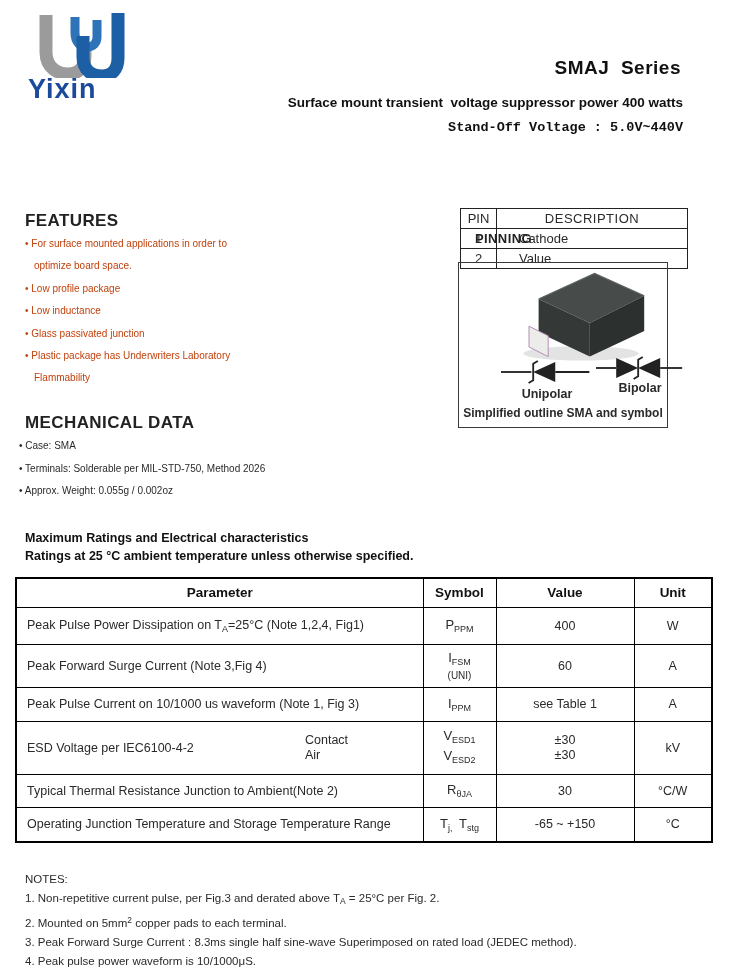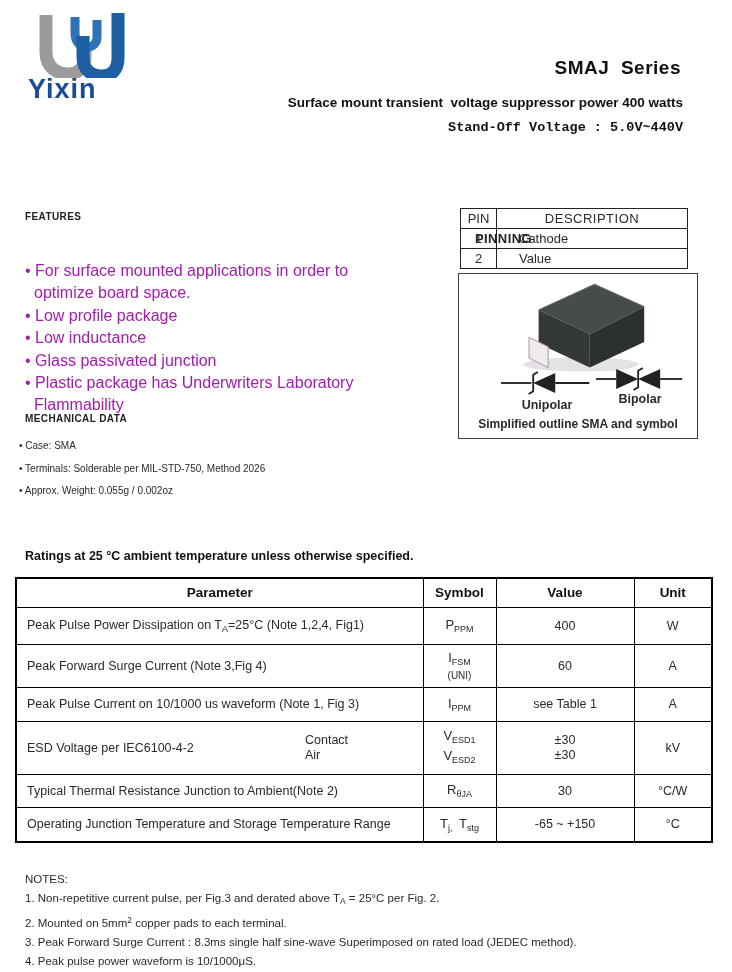--- a/index.html
+++ b/index.html
@@ -10,37 +10,37 @@
   }
   
   .logo { position:absolute; left:28px; top:12px; width:110px; }
   .logo svg { display:block; margin-left:6px; }
   .logo-text { font-size:27px; font-weight:bold; color:#1b4a9b; letter-spacing:1px; margin-top:-4px; }
   
   .title { position:absolute; top:57px; right:51px; font-size:19px; font-weight:bold; letter-spacing:.5px; white-space:pre; color:#111; }
   .subtitle { position:absolute; top:95px; right:49px; font-size:13.5px; font-weight:bold; white-space:pre; color:#111; }
   .standoff { position:absolute; top:120px; right:49px; font-size:13.5px; font-weight:bold; color:#111;font-family:Liberation Mono, monospace; }
   
-  .sec-heading { position:absolute; font-size:10px; font-weight:bold; letter-spacing:.4px; color:#222; }
+  .sec-heading { position:absolute; font-size:17px; font-weight:bold; letter-spacing:.4px; color:#222; }
   .features-heading { left:25px; top:211px; }
-  .features-list { position:absolute; left:25px; top:233px; font-size:16px; line-height:22.4px; color:#a21caf;margin-top:27px; }
+  .features-list { position:absolute; left:25px; top:233px; font-size:10px; line-height:22.4px; color:#c2410c; }
   .features-list .cont { padding-left:9px; }
   .mech-heading { left:25px; top:413px; }
   .mech-list { position:absolute; left:19px; top:435px; font-size:10px; line-height:22.5px; color:#2a2a2a; }
   
   .pin-heading { left:475px; top:190px; font-size:13px;margin-top:41px; }
   .pin-table { position:absolute; left:460px; top:208px; width:228px; border-collapse:collapse; table-layout:fixed; font-size:13px; color:#2a2a2a; }
   .pin-table th, .pin-table td { border:1px solid #222; font-weight:normal; }
   .pin-table tr { height:20px; }
   .pin-table .c-pin { width:36px; text-align:center; }
   .pin-table .c-desc { text-align:left; padding-left:22px; }
   .pin-table thead .c-desc { text-align:center; padding-left:0; letter-spacing:.5px; }
   .pin-table { border:1.5px solid #222; }
   
-  .outline-box { position:absolute; left:458px; top:273px; width:240px; height:166px; border:1px solid #3a3a3a; }
+  .outline-box { position:absolute; left:458px; top:262px; width:210px; height:166px; border:1px solid #3a3a3a; }
   .pkg-svg { position:absolute; left:38px; top:4px; }
   .sym-block { position:absolute; text-align:center; font-size:12.5px; font-weight:bold; color:#2a2a2a; }
   .sym-uni { left:38px; top:96px; width:100px; }
   .sym-bi  { left:136px; top:92px; width:90px; }
   .sym-block svg { display:block; margin:0 auto; }
   .sym-uni .sym-label { margin-top:2px; }
   .sym-bi .sym-label { margin-top:0; }
   .outline-caption { position:absolute; left:0; right:0; top:143px; text-align:center; font-size:12px; font-weight:bold; color:#2a2a2a; }
   
   .ratings-title { position:absolute; left:25px; top:531px; font-size:12.5px; font-weight:bold; color:#111; }
@@ -149,20 +149,21 @@
         <polygon points="22,3 22,25 46,14" fill="#222"></polygon>
         <polyline points="51,2 46,5 46,23 41,26" fill="none" stroke="#222" stroke-width="2"></polyline>
         <polygon points="46,14 70,3 70,25" fill="#222"></polygon>
         <line x1="70" y1="14" x2="94" y2="14" stroke="#222" stroke-width="2"></line>
       </svg>
       <div class="sym-label">Bipolar</div>
     </div>
     <div class="outline-caption">Simplified outline SMA and symbol</div>
   </div>
 
+  <div class="ratings-title">Maximum Ratings and Electrical characteristics</div>
   <div class="ratings-cond">Ratings at 25 °C ambient temperature unless otherwise specified.</div>
 
   <table class="ratings-table">
     <colgroup>
         <col style="width:407px">
         <col style="width:73px">
         <col style="width:138px">
         <col style="width:78px">
       </colgroup>
     <thead>

